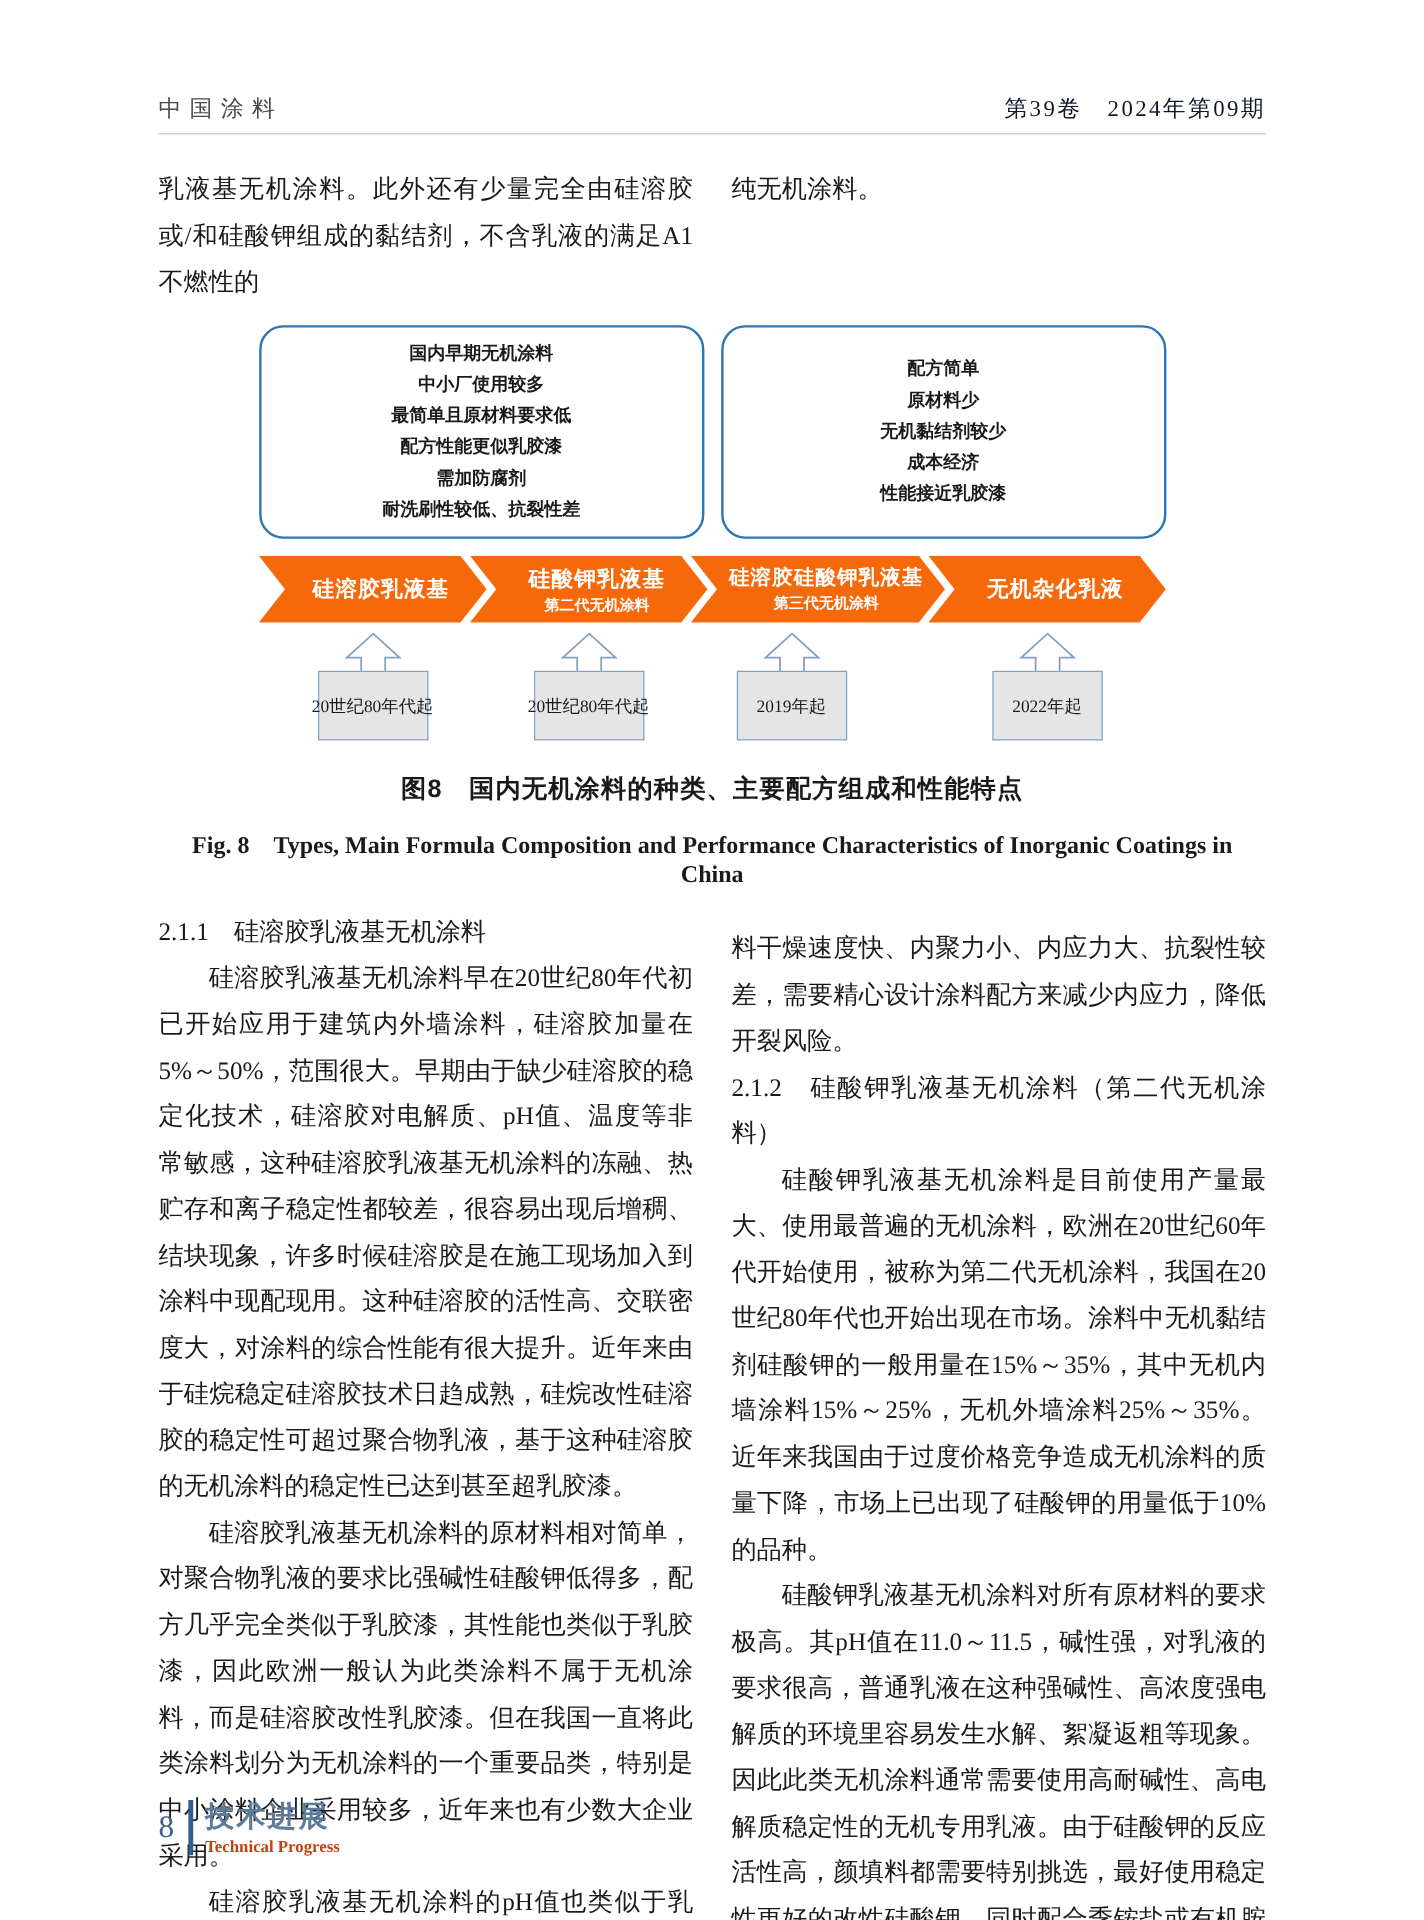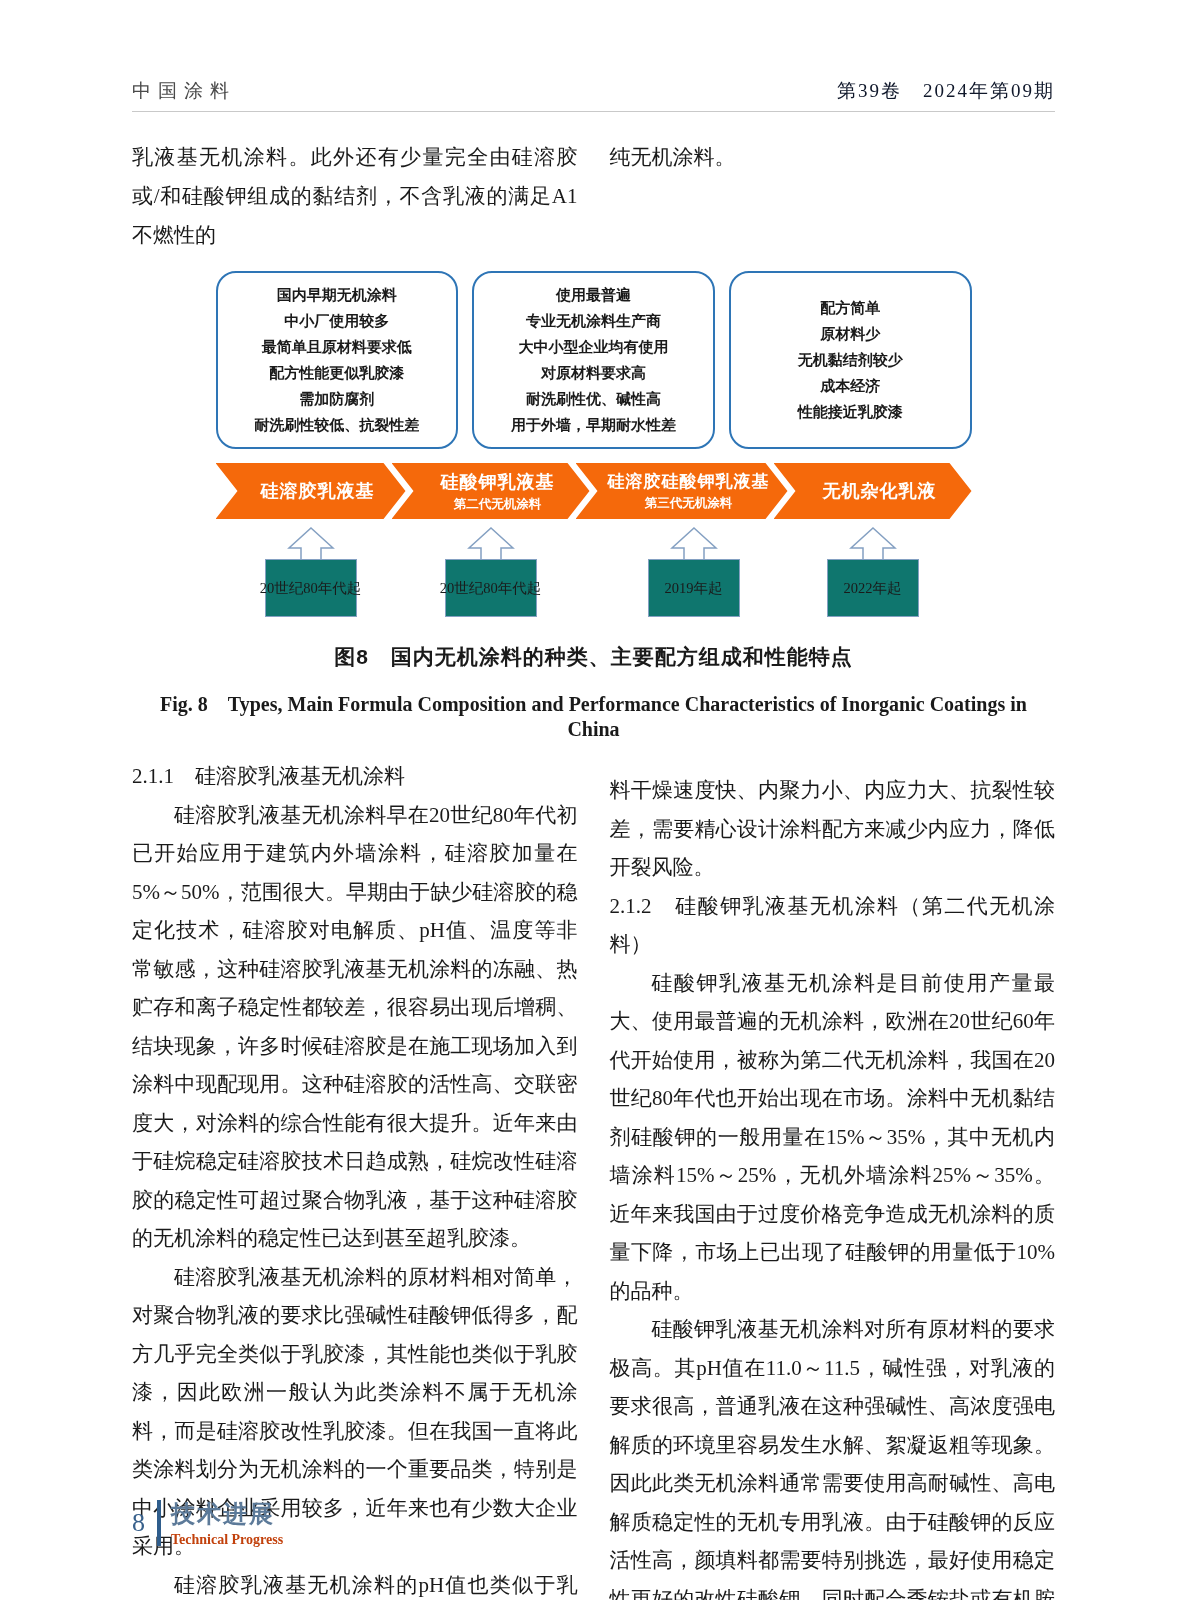--- a/index.html
+++ b/index.html
@@ -41,26 +41,26 @@
   }
   .chev + .chev { margin-left:-14px; }
   .chev-1 { width:190px;text-align:center; } .chev-2 { width:198px; } .chev-3 { width:212px; } .chev-4 { width:198px; }
   .chev .t { font-size:18px; font-weight:bold; letter-spacing:1px; white-space:nowrap; }
   .chev-3 .t { font-size:17px; }
   .chev .s { font-size:12.5px; font-weight:bold; margin-top:2px; white-space:nowrap; }
   .chev .s:empty { display:none; }
 
   .callouts-row { position:relative; height:96px; margin-top:8px; }
   .callout { position:absolute; top:0; width:92px; display:flex; flex-direction:column; align-items:center; }
-  .co-1 { left:49px; } .co-2 { left:229px; } .co-3 { left:432px; } .co-4 { left:611px; }
+  .co-1 { left:49px; } .co-2 { left:229px; } .co-3 { left:398px; } .co-4 { left:611px; }
   .callout svg { display:block; margin-bottom:-2px; }
   .callout .yr-box {
     width:92px; height:58px; border:1.5px solid var(--callout-border,#84a0c2);
     display:flex; align-items:center; justify-content:center;
-    font-size:14.5px; background:#0f766e; white-space:nowrap;
+    font-size:14.5px; background:#e5e5e5; white-space:nowrap;
   }
 
   
   .cap-zh { text-align:center; font-family:"Liberation Sans","DejaVu Sans",sans-serif;
             font-weight:bold; font-size:21px; margin-top:20px; letter-spacing:1px; }
   .cap-en { text-align:center; font-weight:bold; font-size:20px; margin-top:20px; }
 
   
   .body-cols { display:flex; gap:32px; margin-top:16px; }
   .col { flex:1; font-size:21px; line-height:38.5px; text-align:justify; }
@@ -95,28 +95,20 @@
   <div class="diagram">
 
     <div class="boxes-row">
       <div class="stage-box">
           <div class="feature-line">国内早期无机涂料</div>
           <div class="feature-line">中小厂使用较多</div>
           <div class="feature-line">最简单且原材料要求低</div>
           <div class="feature-line">配方性能更似乳胶漆</div>
           <div class="feature-line">需加防腐剂</div>
           <div class="feature-line">耐洗刷性较低、抗裂性差</div>
-        </div>
-      <div class="stage-box">
-          <div class="feature-line">使用最普遍</div>
-          <div class="feature-line">专业无机涂料生产商</div>
-          <div class="feature-line">大中小型企业均有使用</div>
-          <div class="feature-line">对原材料要求高</div>
-          <div class="feature-line">耐洗刷性优、碱性高</div>
-          <div class="feature-line">用于外墙，早期耐水性差</div>
         </div>
       <div class="stage-box">
           <div class="feature-line">配方简单</div>
           <div class="feature-line">原材料少</div>
           <div class="feature-line">无机黏结剂较少</div>
           <div class="feature-line">成本经济</div>
           <div class="feature-line">性能接近乳胶漆</div>
         </div>
     </div>
 

